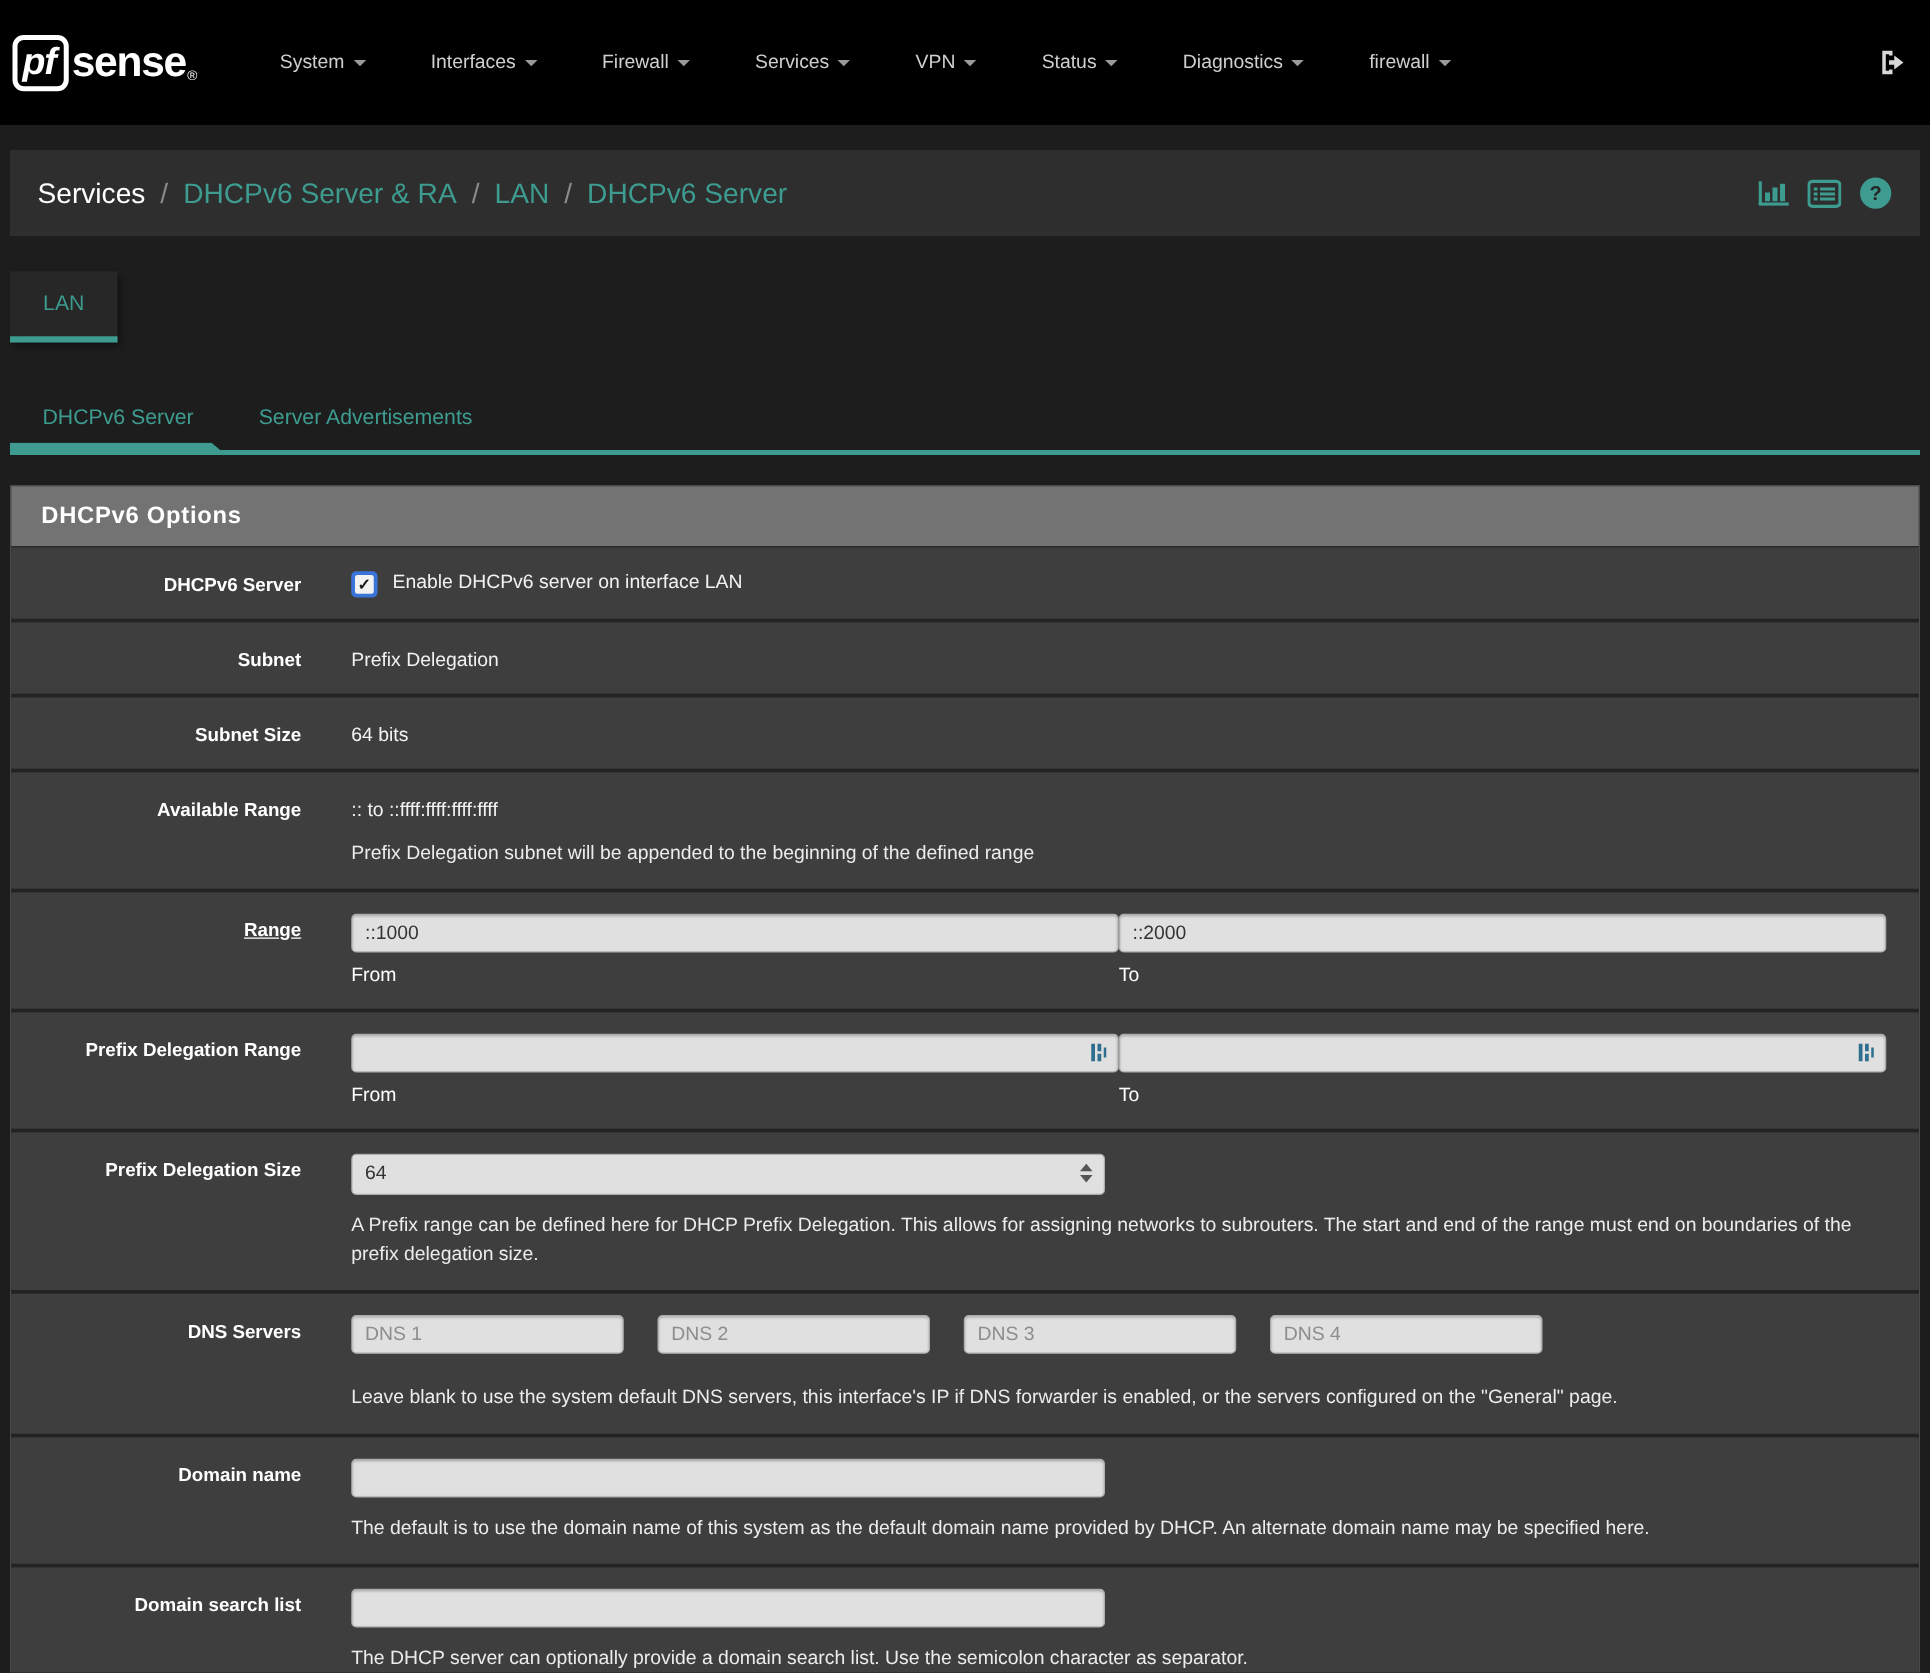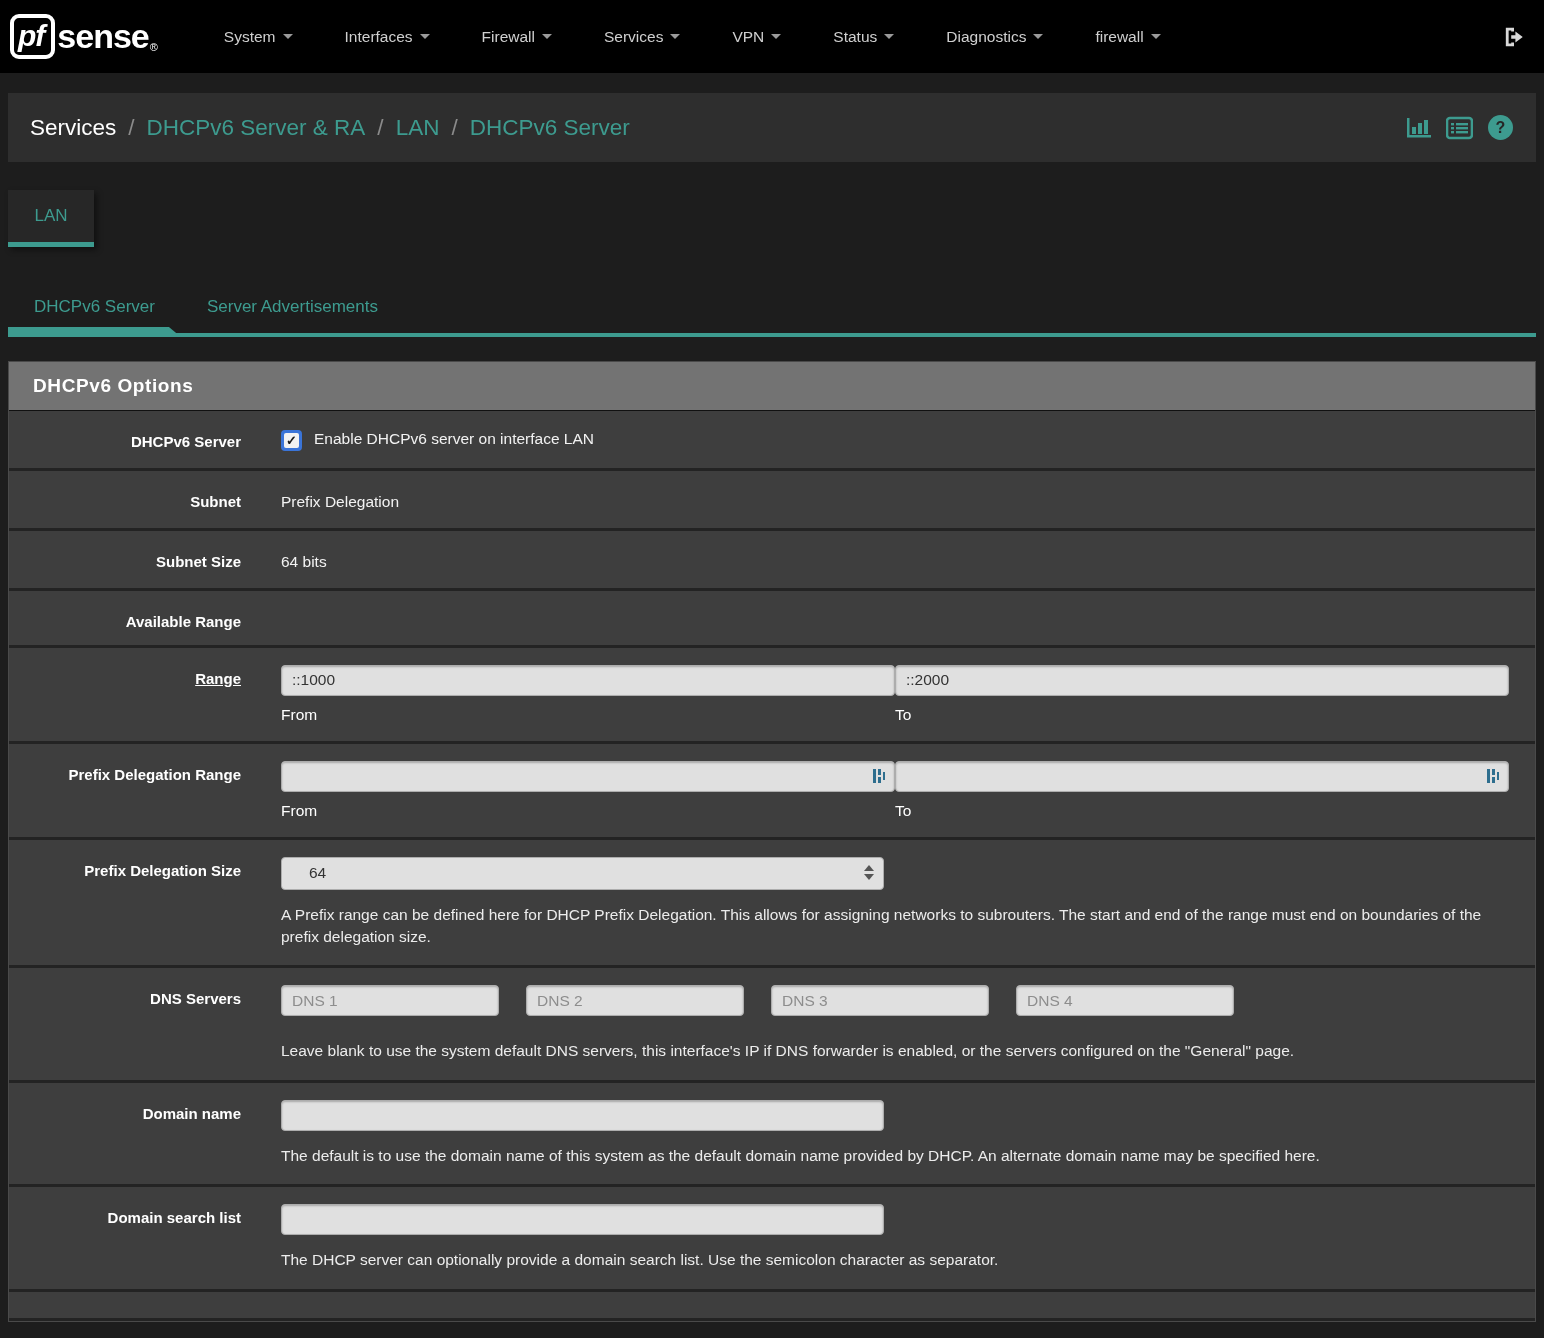--- a/index.html
+++ b/index.html
@@ -5,21 +5,21 @@
   * { margin:0; padding:0; box-sizing:border-box; }
   html,body { width:1544px; height:1338px; overflow:hidden; }
   body {
     background:#1d1d1d;
     font-family:"Liberation Sans", sans-serif;
     color:#fff;
   }
 
   
   .navbar {
-    height:73px; background:#000;
+    height:100px; background:#000;
     display:flex; align-items:center;
     padding:0 16px 0 10px;
   }
   .brand { display:flex; align-items:flex-start; margin-right:40px; cursor:pointer; }
   .brand .pf-box {
     border:4px solid #fff; border-radius:9px;
     padding:1px 7px 3px 4px;
     font-style:italic; font-weight:bold; font-size:30px; color:#fff;
     line-height:1.1; letter-spacing:-1px;
   }
@@ -123,21 +123,21 @@
     width:15px; height:15px; background:#f2f2f2; border-radius:2px;
     display:flex; align-items:center; justify-content:center;
     font-size:13px; font-weight:bold; color:#1a1a1a;
   }
   .cb[data-checked="true"] .cb-inner::after { content:"\2713"; }
   .cb-row { display:flex; align-items:flex-start; padding-top:2px; }
 
   
   .sel {
     position:relative; background:#e0e0e0; border:1px solid #adadad; border-radius:4px;
-    height:33px; width:603px; padding:6px 28px 0 27px;
+    height:33px; width:603px; padding:6px 28px 0 10px;
     font-size:15.5px; color:#333; cursor:pointer;
   }
   .spinner { position:absolute; right:9px; top:7px; display:flex; flex-direction:column; gap:3px; }
   .spin-up { width:0; height:0; border-left:5px solid transparent; border-right:5px solid transparent; border-bottom:6px solid #555; }
   .spin-dn { width:0; height:0; border-left:5px solid transparent; border-right:5px solid transparent; border-top:6px solid #555; }
 
   .dns-row { display:flex; gap:27px;align-items:flex-end; }
   .dns-col { flex:0 0 218px; }
 </style>
 </head>
@@ -270,20 +270,24 @@
 
   <div class="form-row">
     <div class="row-label">Subnet Size</div>
     <div class="row-content">
         <div class="static-val">64 bits</div>
       </div>
   </div>
 
   <div class="form-row">
     <div class="row-label">Available Range</div>
+    <div class="row-content">
+      <div class="static-val">:: to ::ffff:ffff:ffff:ffff</div>
+      <div class="help">Prefix Delegation subnet will be appended to the beginning of the defined range</div>
+    </div>
   </div>
 
   <div class="form-row">
     <div class="row-label u">Range</div>
     <div class="row-content">
       <div class="pair">
         <div class="pair-col">
           <input class="tin" type="text" value="::1000" style="">
           <div class="sub-label">From</div>
         </div>

